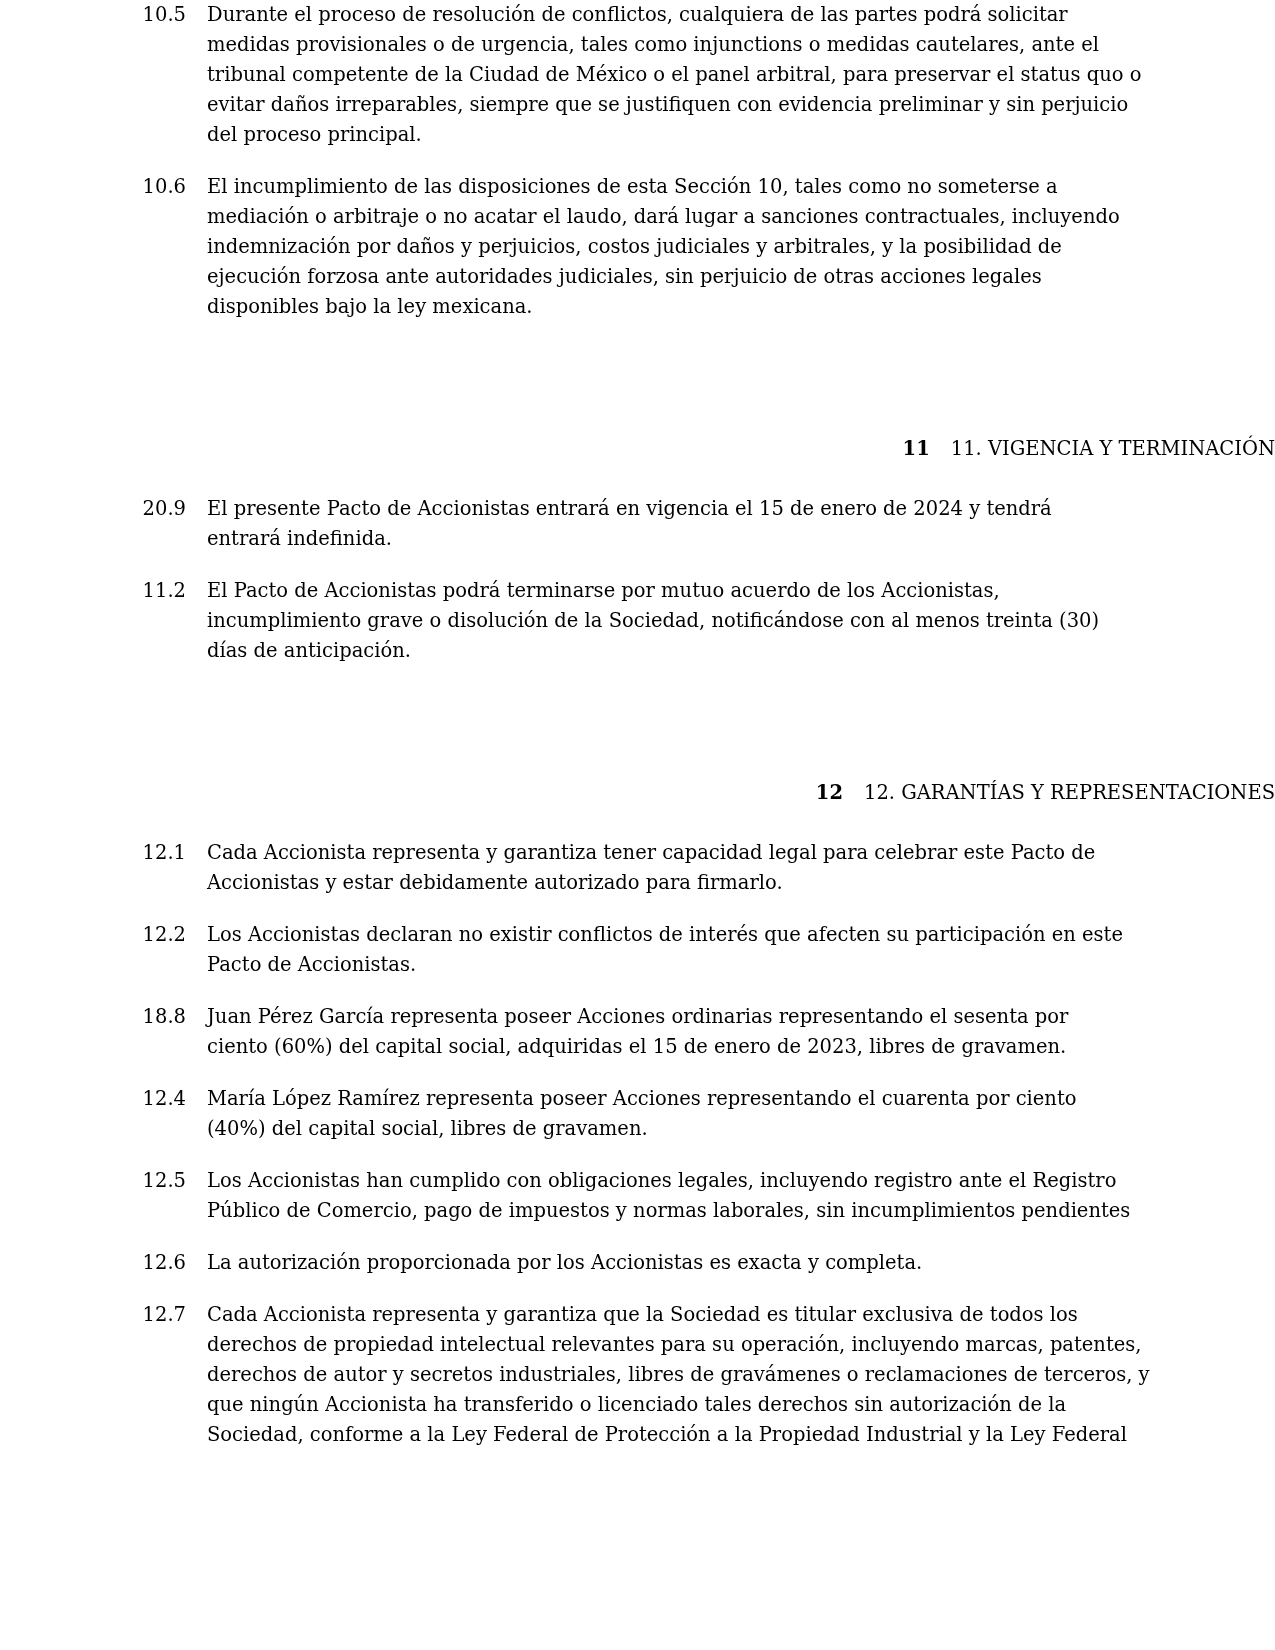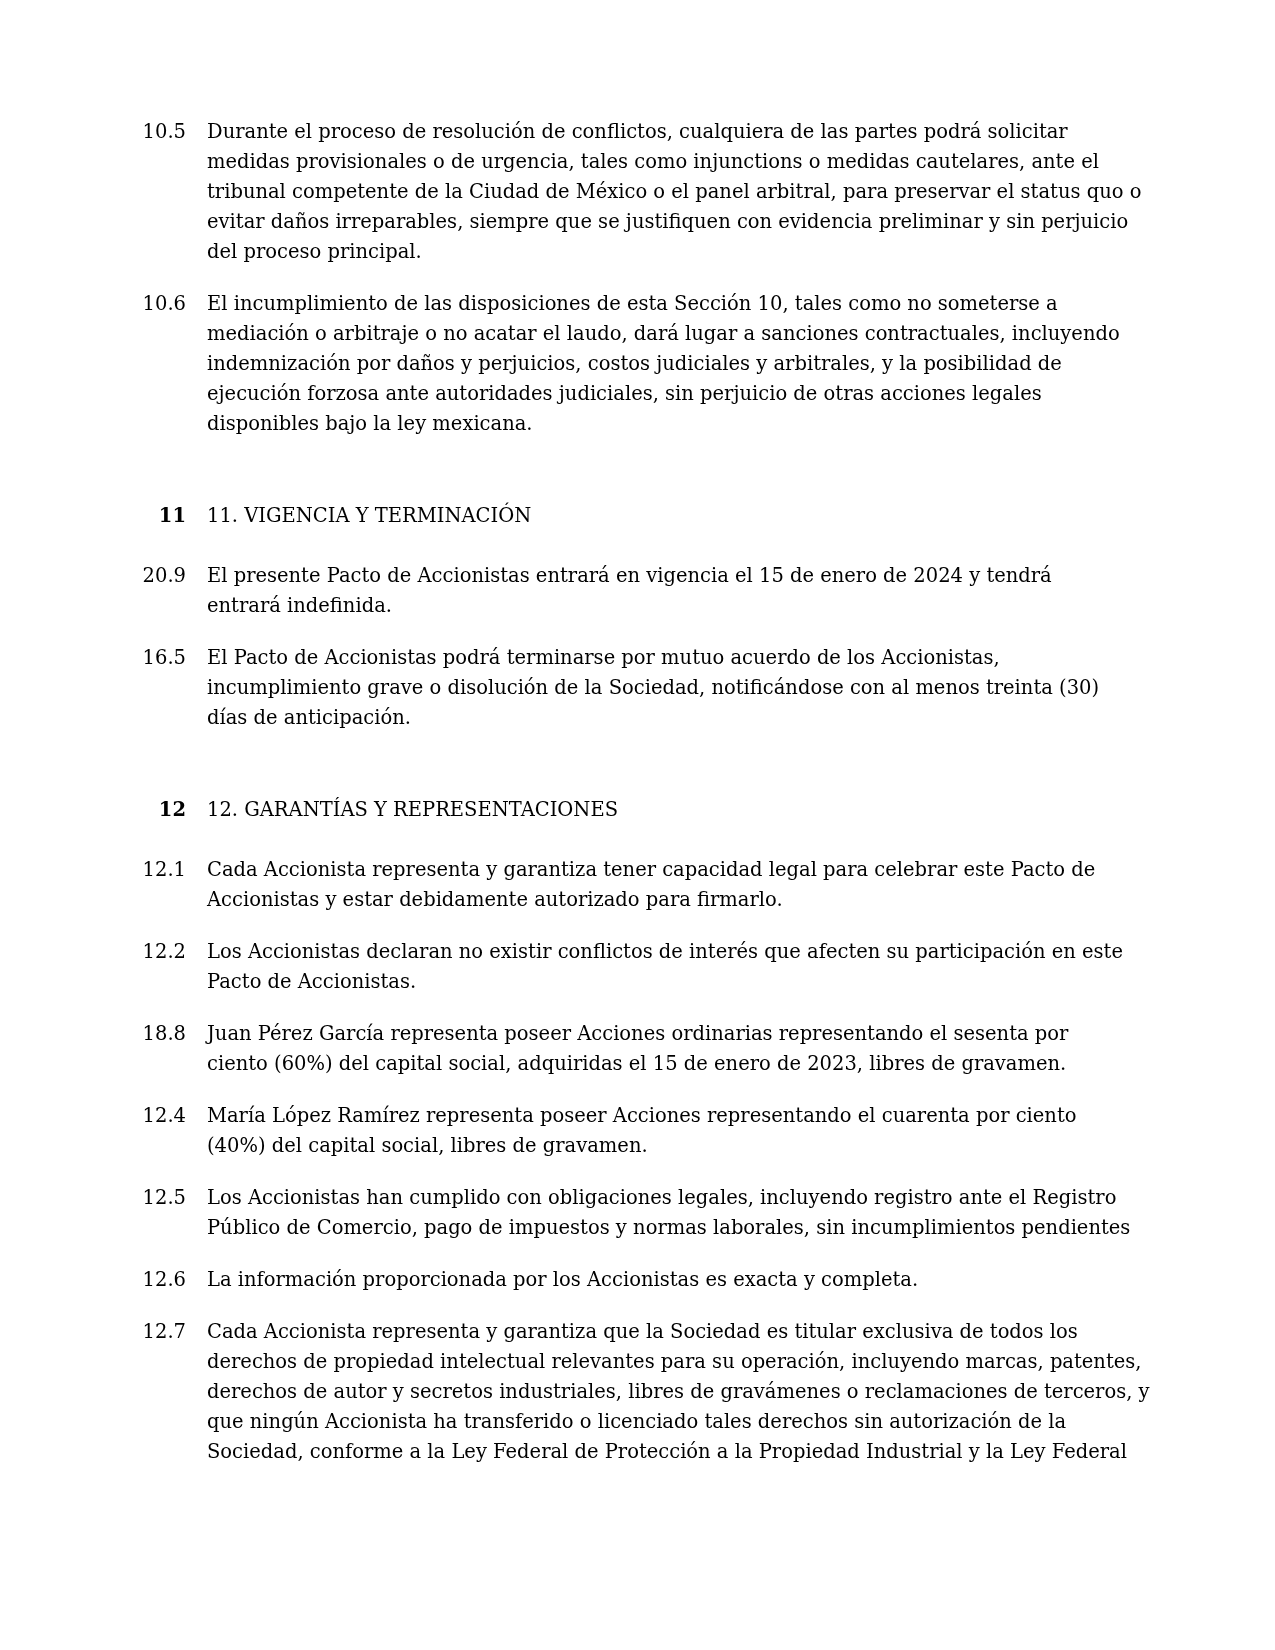--- a/index.html
+++ b/index.html
@@ -13,44 +13,44 @@
     position: relative;
     overflow: hidden;
     font-family: "DejaVu Serif", serif;
     color: #000000;
   }
   .page {
     width: 1275px;
     height: 1650px;
     background: #ffffff;
     box-sizing: border-box;
-    padding-top: 117px;
   }
   .row {
     display: flex;
     align-items: flex-start;
     margin: 0 0 22px 0;
     font-size: 19.5px;
     line-height: 30px;
   }
   .row .num {
     flex: 0 0 186px;
     width: 186px;
     text-align: right;
   }
   .row .text {
     margin-left: 21px;
   }
   .line {
     white-space: pre;
   }
   .row.heading {
-    margin-top: 62px;
+    margin-top: 112px;
     margin-bottom: 30px;
     font-weight: bold;
+    justify-content: flex-end;
   }
   b { font-weight: normal; }
 </style>
 </head>
 <body>
 
 <div class="page">
   <div>
       <div class="row clause">
         <div class="num">10.5</div>
@@ -79,21 +79,21 @@
         </div>
       </div>
       <div class="row clause">
         <div class="num">20.9</div>
         <div class="text">
           <div class="line"><span>El presente </span><b>Pacto de Accionistas</b><span> entrará en vigencia el 15 de enero de 2024 y tendrá</span></div>
           <div class="line"><span>entrará indefinida.</span></div>
         </div>
       </div>
       <div class="row clause">
-        <div class="num">16.5</div>
+        <div class="num">11.2</div>
         <div class="text">
           <div class="line"><span>El </span><b>Pacto de Accionistas</b><span> podrá terminarse por mutuo acuerdo de los </span><b>Accionistas</b><span>,</span></div>
           <div class="line"><span>incumplimiento grave o disolución de la </span><b>Sociedad</b><span>, notificándose con al menos treinta (30)</span></div>
           <div class="line"><span>días de anticipación.</span></div>
         </div>
       </div>
       <div class="row heading">
         <div class="num">12</div>
         <div class="text">
           <div class="line"><b>12. GARANTÍAS Y REPRESENTACIONES</b></div>
@@ -130,21 +130,21 @@
       <div class="row clause">
         <div class="num">12.5</div>
         <div class="text">
           <div class="line"><span>Los </span><b>Accionistas</b><span> han cumplido con obligaciones legales, incluyendo registro ante el Registro</span></div>
           <div class="line"><span>Público de Comercio, pago de impuestos y normas laborales, sin incumplimientos pendientes</span></div>
         </div>
       </div>
       <div class="row clause">
         <div class="num">12.6</div>
         <div class="text">
-          <div class="line"><span>La información proporcionada por los </span><b>Accionistas</b><span> es exacta y completa.</span></div>
+          <div class="line"><span>La autorización proporcionada por los </span><b>Accionistas</b><span> es exacta y completa.</span></div>
         </div>
       </div>
       <div class="row clause">
         <div class="num">12.7</div>
         <div class="text">
           <div class="line"><span>Cada </span><b>Accionista</b><span> representa y garantiza que la </span><b>Sociedad</b><span> es titular exclusiva de todos los</span></div>
           <div class="line"><span>derechos de propiedad intelectual relevantes para su operación, incluyendo marcas, patentes,</span></div>
           <div class="line"><span>derechos de autor y secretos industriales, libres de gravámenes o reclamaciones de terceros, y</span></div>
           <div class="line"><span>que ningún </span><b>Accionista</b><span> ha transferido o licenciado tales derechos sin autorización de la</span></div>
           <div class="line"><b>Sociedad</b><span>, conforme a la Ley Federal de Protección a la Propiedad Industrial y la Ley Federal</span></div>

